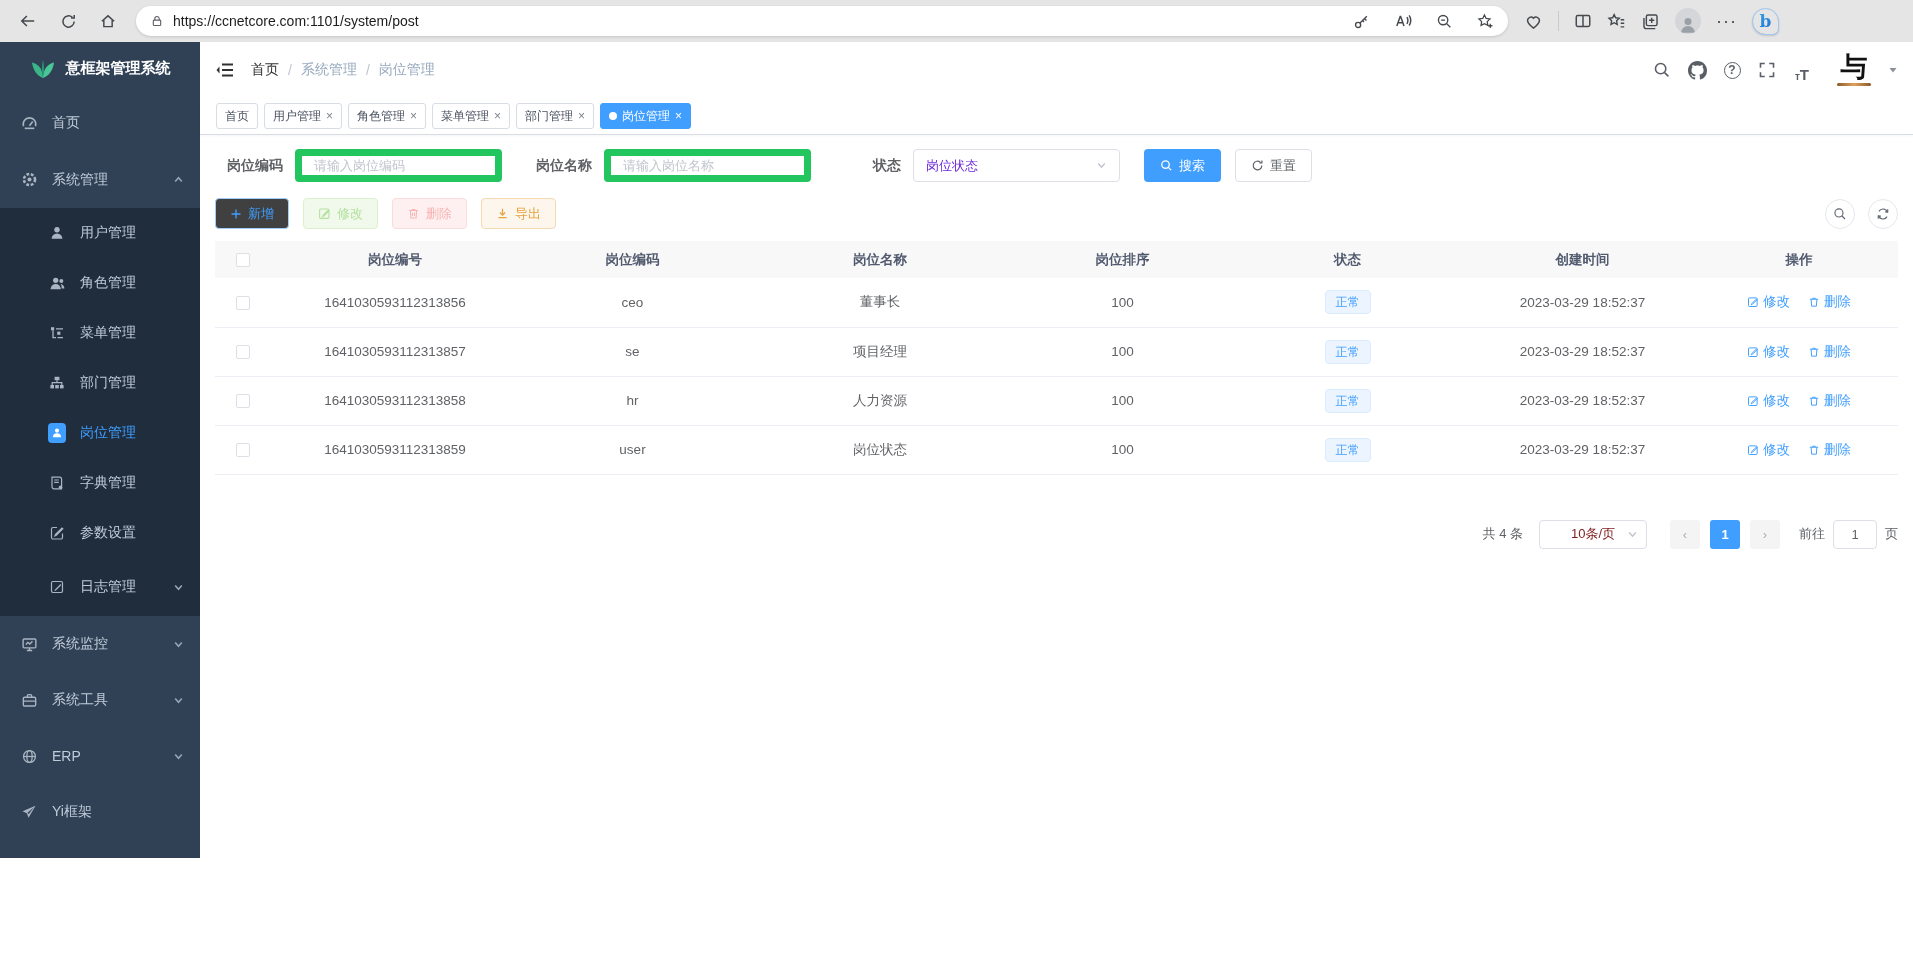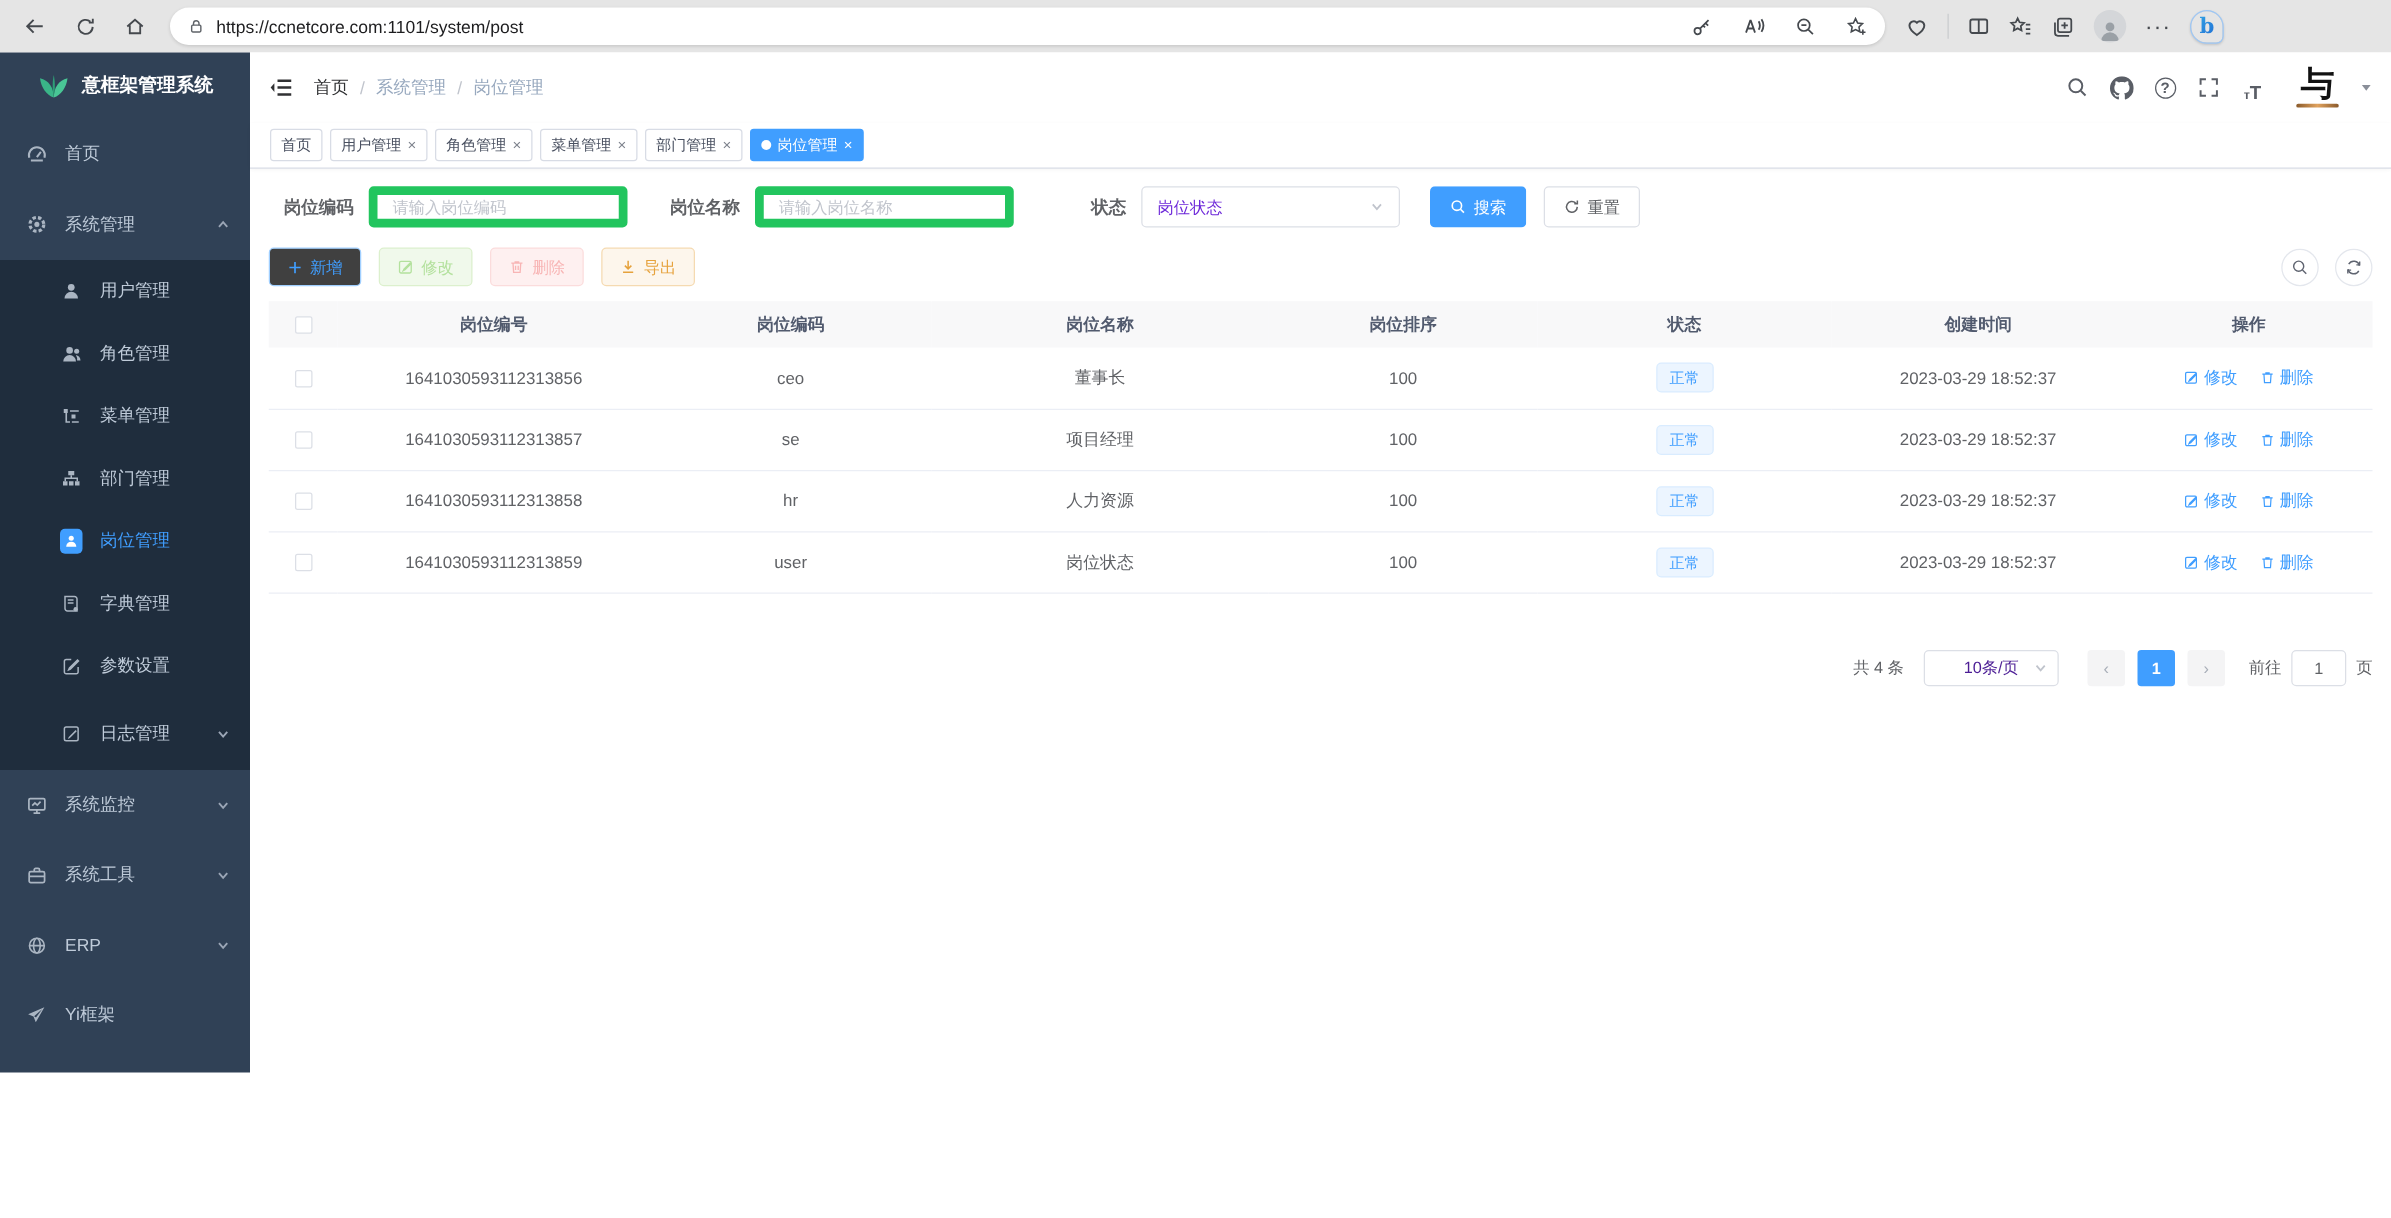--- a/index.html
+++ b/index.html
@@ -92,21 +92,21 @@
   thead th { background:#f8f8f9; color:#515a6e; font-weight:700; height:37px; text-align:center; }
   tbody td { height:49px; border-bottom:1px solid #ebeef5; text-align:center; }
   .cbx { width:14px; height:14px; border:1px solid #dcdfe6; border-radius:2px; background:#fff; display:inline-block; vertical-align:middle; cursor:pointer; }
   .status-tag { display:inline-block; padding:3px 10px; background:#ecf5ff; border:1px solid #d9ecff; color:#409eff; font-size:12px; border-radius:4px; line-height:16px; }
   .op-link { color:#409eff; display:inline-flex; align-items:center; gap:4px; cursor:pointer; }
   .op-link + .op-link { margin-left:14px; }
 
   
   .pagination { display:flex; justify-content:flex-end; align-items:center; margin-top:45px; font-size:13px; color:#606266; }
   .pg-total { margin-right:16px; }
-  .pg-size { position:relative; width:108px; height:29px; border:1px solid #dcdfe6; border-radius:4px; display:flex; align-items:center; justify-content:center; cursor:pointer; margin-right:18px; color:#4c1d95; }
+  .pg-size { position:relative; width:108px; height:29px; border:1px solid #dcdfe6; border-radius:4px; display:flex; align-items:center; justify-content:center; cursor:pointer; margin-right:18px; color:#7f1d1d; }
   .pg-size .sel-caret { position:absolute; right:8px; top:8px; }
   .pg-btn { min-width:30px; height:29px; padding:0 4px; background:#f4f4f5; border-radius:3px; display:flex; align-items:center; justify-content:center; color:#a8aeb8; margin:0 5px; cursor:pointer; font-size:13px; }
   .pg-page { background:#409eff; color:#fff; font-weight:700; }
   .pg-goto { display:flex; align-items:center; gap:8px; margin-left:14px; }
   .pg-input { width:44px; height:29px; border:1px solid #dcdfe6; border-radius:4px; text-align:center; font-size:13px; color:#606266; outline:none; font-family:inherit; }
 </style>
 </head>
 <body>
 
 <div class="chrome">

